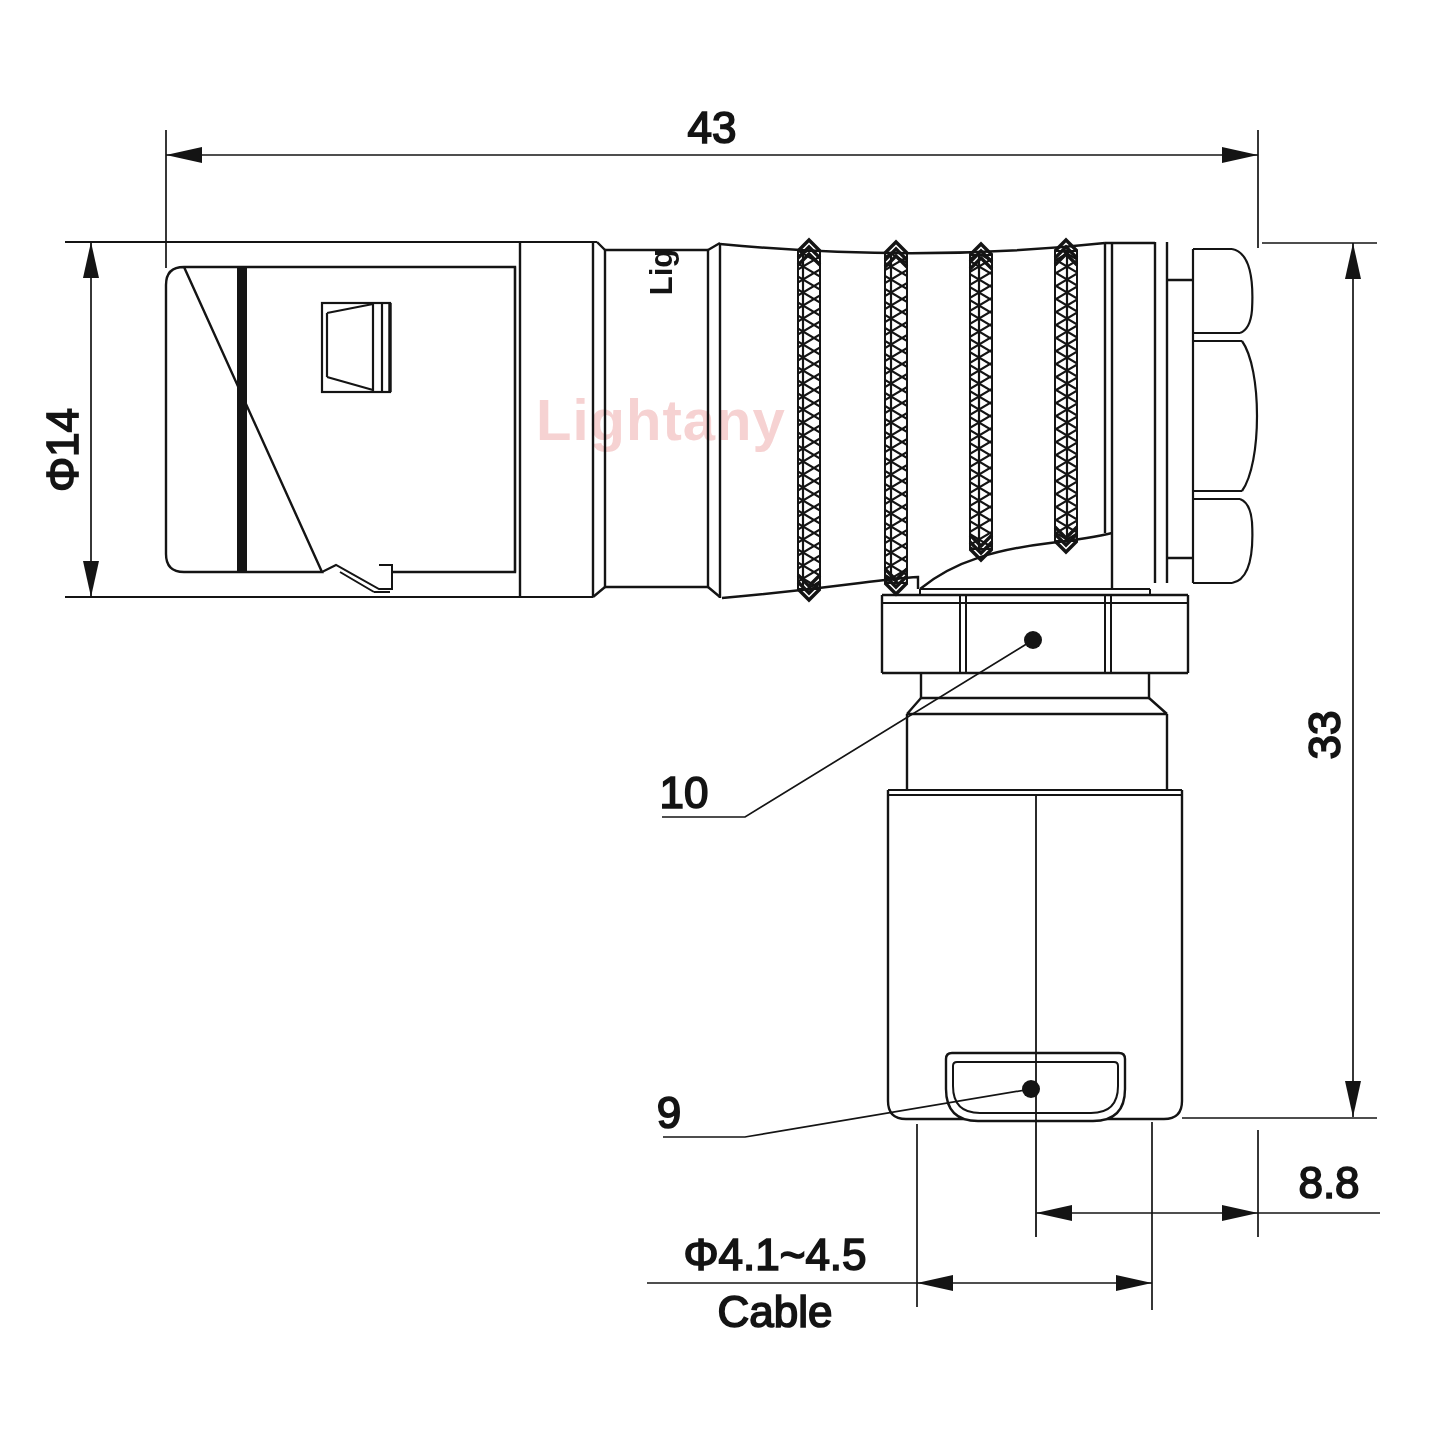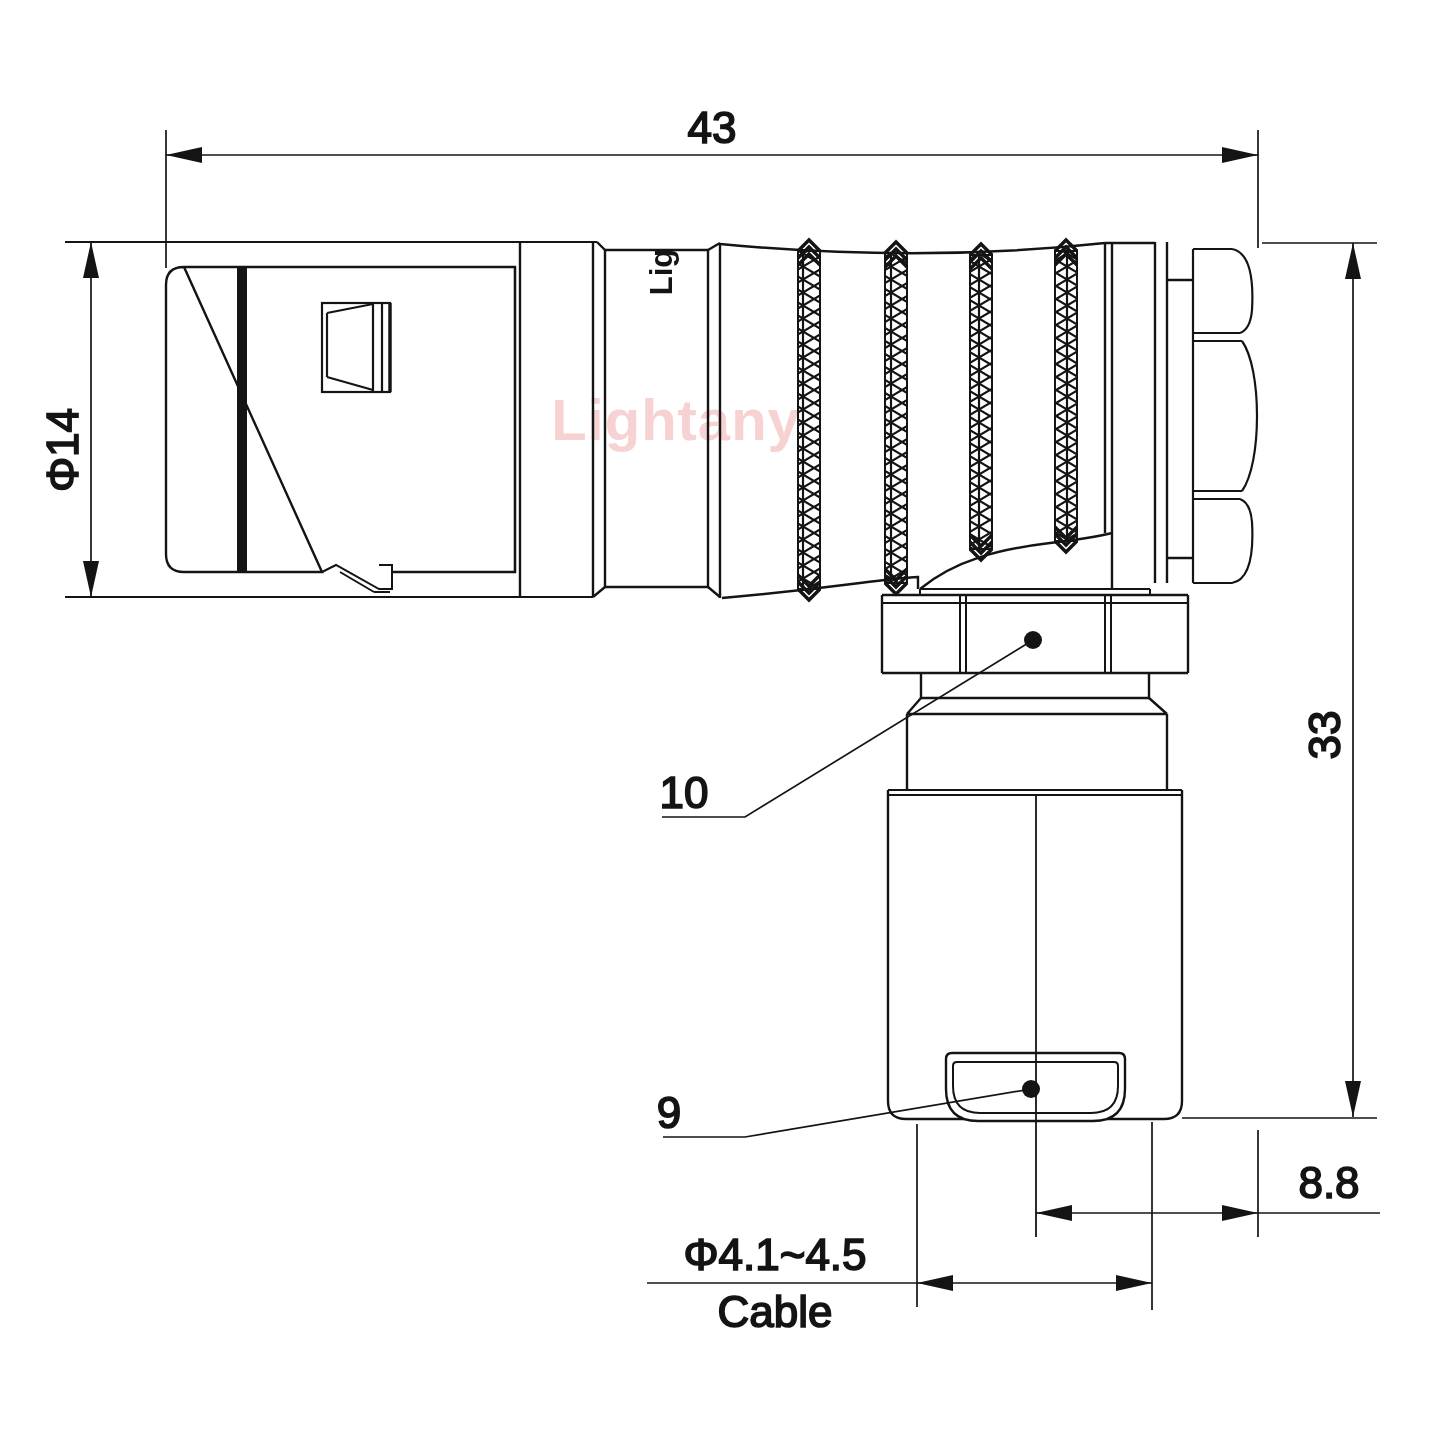--- a/index.html
+++ b/index.html
@@ -4,21 +4,20 @@
 <style>
   html,body{margin:0;padding:0;background:#ffffff;}
   #stage{
     position:relative;width:1440px;height:1440px;background:#ffffff;overflow:hidden;
     font-family:"Liberation Sans",sans-serif;
   }
   #watermark{
     position:absolute;left:536px;top:386px;width:280px;
     font-size:58px;font-weight:600;color:#f6d2d2;letter-spacing:1px;
     user-select:none;
-    text-align:center;
   }
   #drawing{position:absolute;left:0;top:0;}
   text{font-family:"Liberation Sans",sans-serif;fill:#141414;}
   .dimtxt{font-size:44px;}
   .marktxt{font-size:31px;font-weight:700;}
 </style>
 </head>
 <body>
 
 <div id="stage">

